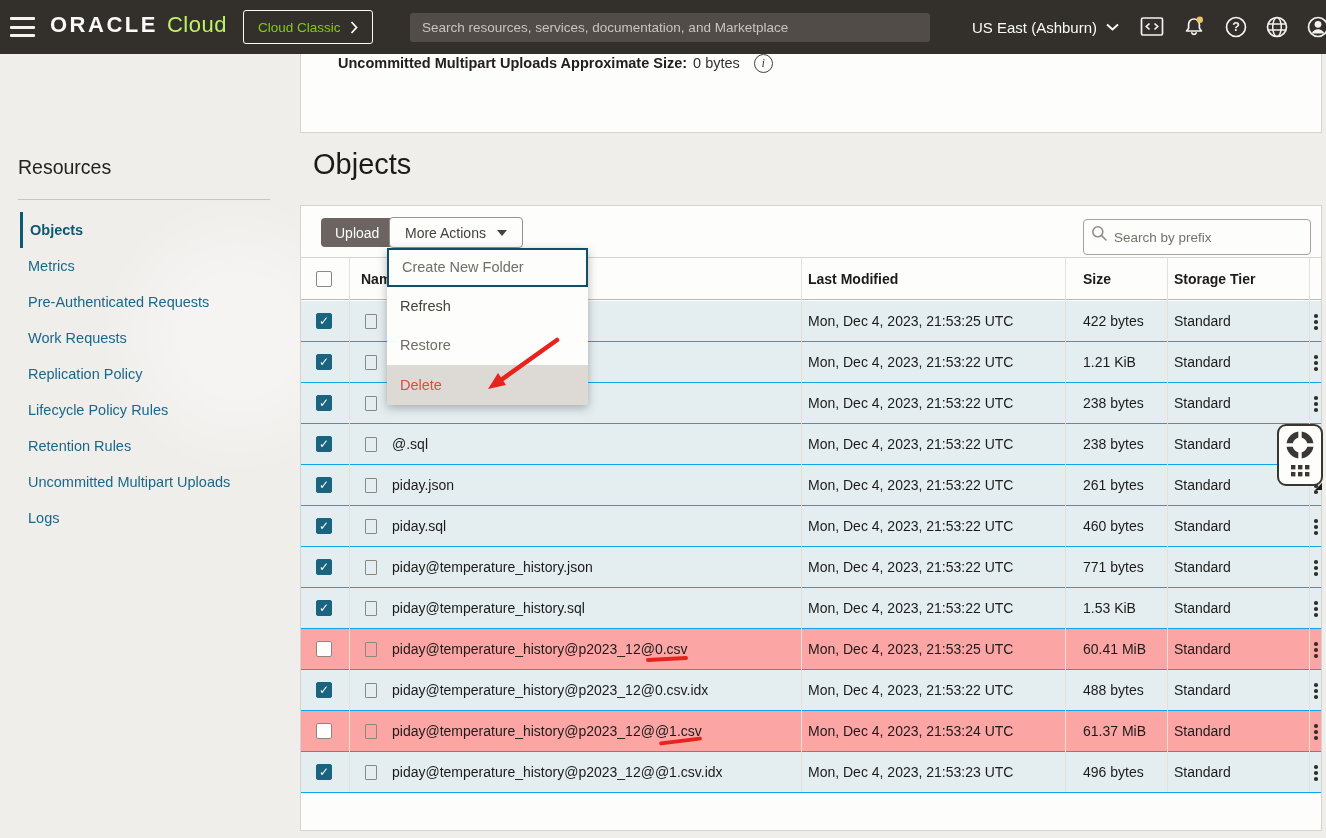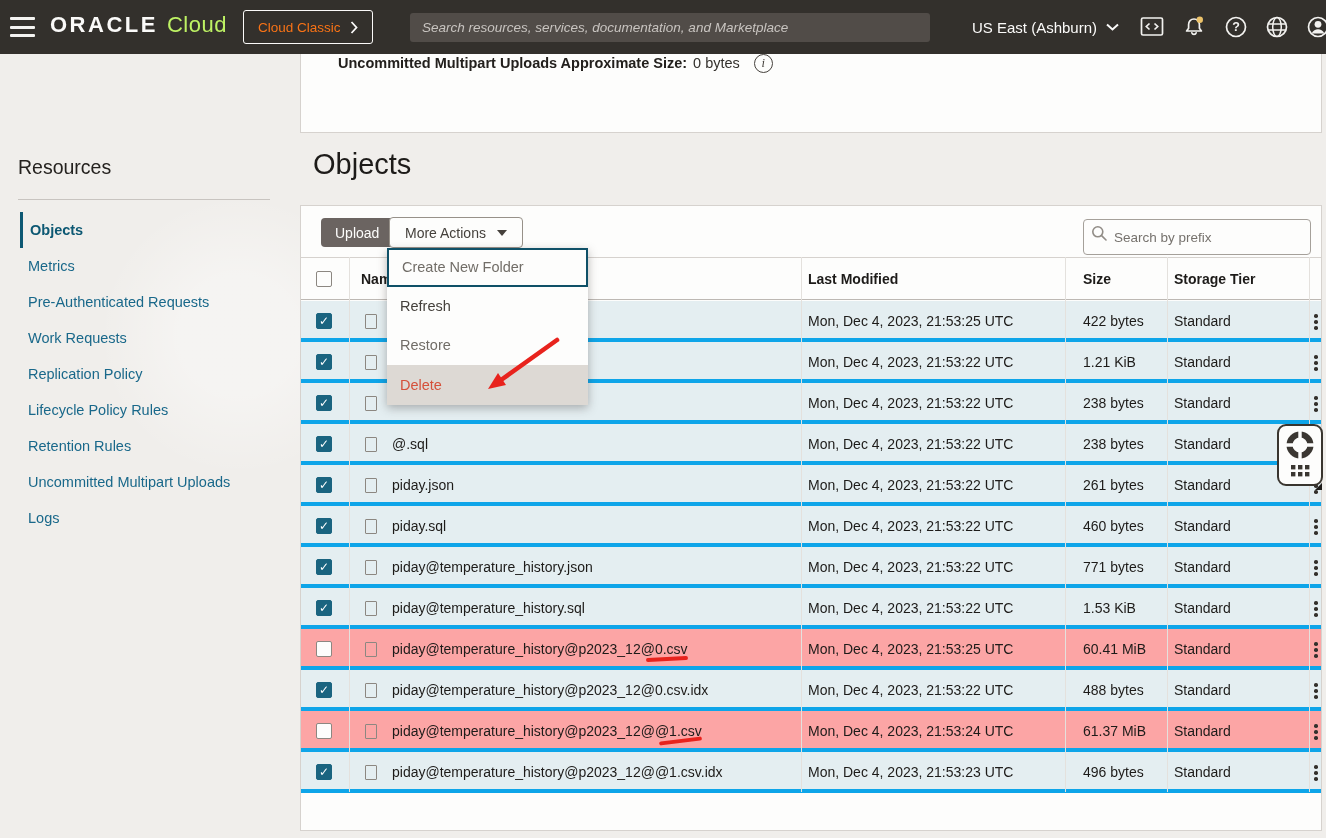--- a/index.html
+++ b/index.html
@@ -13,23 +13,23 @@
   }
 
   
   .topbar { position:absolute; left:0; top:0; width:1326px; height:54px; background:#33302c; z-index:20; }
   .hamburger { position:absolute; left:10px; top:17px; width:26px; height:20px; display:flex; flex-direction:column; justify-content:space-between; cursor:pointer; }
   .hamburger i { display:block; width:25px; height:3px; background:#f4f3f1; border-radius:1px; }
   .brand { position:absolute; left:50px; top:12px; display:flex; align-items:baseline; }
   .brand .oracle { font-size:22px; font-weight:700; letter-spacing:2.5px; color:#fbfaf9; }
   .brand .cloud  { font-size:22px; font-weight:300; letter-spacing:.5px; color:#bef264; margin-left:9px; }
   .classic-btn { position:absolute; left:243px; top:10px; height:34px; padding:0 14px; display:flex; align-items:center; gap:9px;
-    border:1.5px solid #fbfaf9; border-radius:3px; color:#f97316; font-size:13.5px; background:transparent; cursor:pointer; }
+    border:1.5px solid #fbfaf9; border-radius:3px; color:#84cc16; font-size:13.5px; background:transparent; cursor:pointer; }
   .top-search { position:absolute; left:410px; top:13px; width:520px; height:29px; background:#514c48; border:none; border-radius:3px;
-    color:#e9e7e5; font-size:13.5px; padding:6px 12px; outline:none;font-style:italic; }
+    color:#e9e7e5; font-size:13.5px; padding:6px 12px; outline:none; }
   .top-search::placeholder { color:#c8c4c0; }
   .region { position:absolute; left:972px; top:0; height:54px; display:flex; align-items:center; gap:9px; color:#fbfaf9; font-size:15px; cursor:pointer; }
   .top-icon { position:absolute; top:15px; width:24px; height:24px; cursor:pointer; }
   .icon-code { left:1140px; } .icon-bell { left:1182px; } .icon-help { left:1224px; } .icon-globe { left:1265px; } .icon-avatar { left:1306px; }
 
   
   .summary-card { position:absolute; left:300px; top:54px; width:1022px; height:79px; background:#fdfdfc;
     border:1px solid #d6d2ce; border-top:none; z-index:3; }
   .summary-line { position:absolute; left:25px; top:-2px; height:22px; display:flex; align-items:center; font-size:14.5px; }
   .summary-line b { font-weight:700; color:#23201d;margin-left:12px; }
@@ -65,21 +65,21 @@
   .thead { position:absolute; left:0; top:51px; width:100%; height:43px; border-top:1px solid #d6d2ce; border-bottom:1px solid #bdb8b3; }
   .thead .hlabel { position:absolute; top:0; line-height:42px; font-size:14px; font-weight:700; color:#1d1b19; }
   .h-name { left:60px; } .h-mod { left:507px; } .h-size { left:782px; } .h-tier { left:873px; }
 
   .cb { position:absolute; left:15px; top:12px; width:16px; height:16px; background:#fdfdfc; border:1px solid #8c8781; border-radius:2px; cursor:pointer; }
   .cb.checked { background:#1a6480; border-color:#1a6480; }
   .cb.checked::after { content:"✓"; position:absolute; left:2px; top:0px; color:#fff; font-size:12px; font-weight:700; }
   .thead .cb { top:13px; }
 
   .tbody { position:absolute; left:0; top:95px; width:100%; }
-  .trow { position:relative; height:41px; border-bottom:4px solid #0ea5e9;text-align:right; }
+  .trow { position:relative; height:41px; border-bottom:1px solid #0ea5e9;text-align:right; }
   .trow.sel { background:#e4eef1; }
   .trow.unsel { background:#fca5a5; }
   .ficon { position:absolute; left:64px; top:13px; width:12px; height:15px; border:1.5px solid #8c8781; border-radius:1px; background:transparent; }
   .cell { position:absolute; top:0; line-height:40px; font-size:14px; color:#1d1b19; white-space:nowrap; }
   .cell.name { left:91px; } .cell.mod { left:507px; } .cell.size { left:782px; } .cell.tier { left:873px; }
   .kebab { position:absolute; left:1008px; top:9px; width:14px; height:24px; display:flex; flex-direction:column; align-items:center; justify-content:center; gap:2.5px; cursor:pointer; }
   .kebab i { width:3.5px; height:3.5px; background:#33302c; border-radius:50%; }
 
   .colsep { position:absolute; top:51px; width:1px; height:535px; background:#e4e1dd; z-index:2; }
   .cs1 { left:48px; } .cs2 { left:500px; } .cs3 { left:764px; } .cs4 { left:866px; } .cs5 { left:1008px; }

